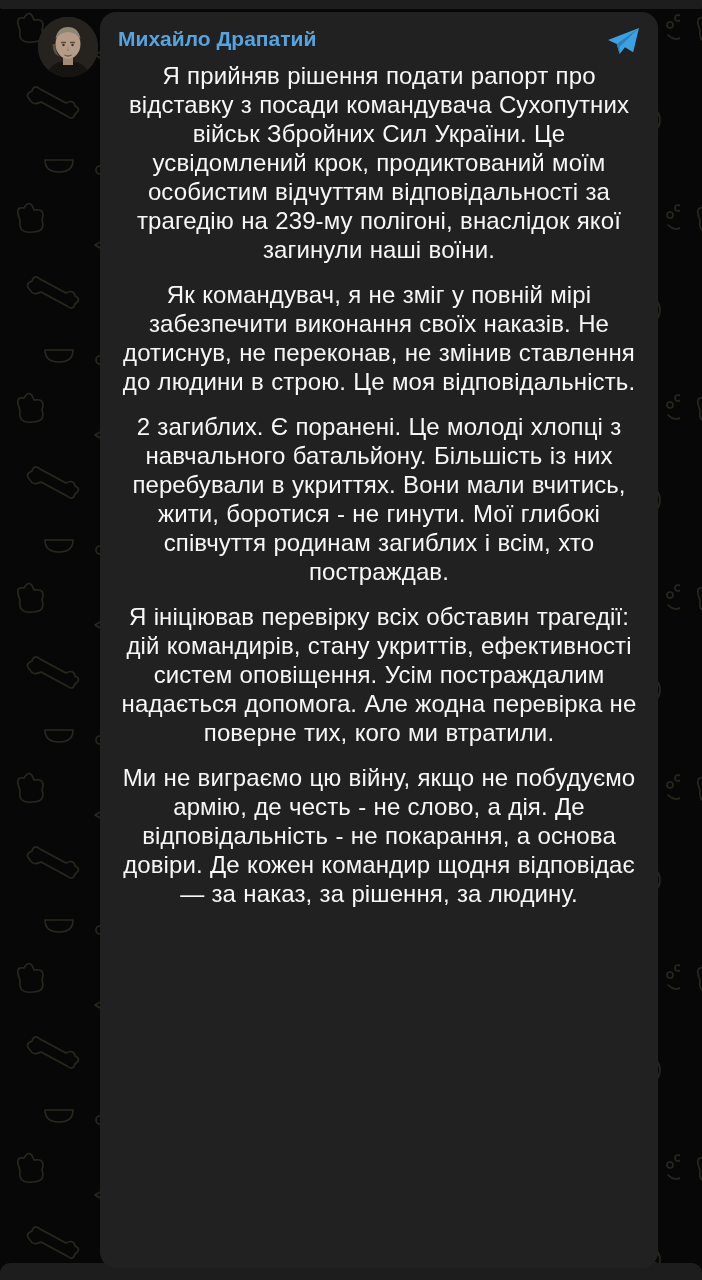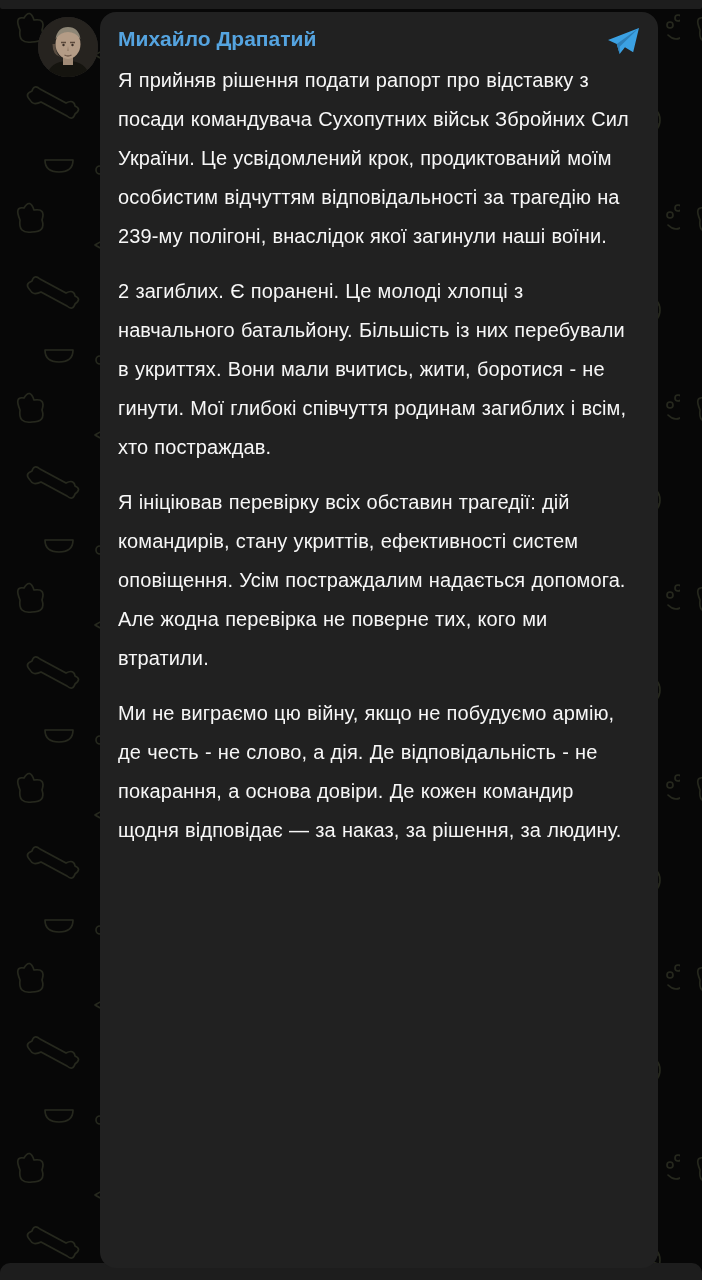--- a/index.html
+++ b/index.html
@@ -58,25 +58,26 @@
     line-height: 26px;
     display: inline-block;
     cursor: pointer;
   }
   .plane-icon {
     position: absolute; right: 0; top: 1px;
     width: 33px; height: 29px;
   }
   .msg-p {
     color: #f7f7f7;
-    font-size: 20px;
-    line-height: 39px;
+    font-size: 24px;
+    line-height: 29px;
     margin-bottom: 16px;
     letter-spacing: 0.1px;
     word-spacing: 0.5px;
+    text-align: center;
   }
 </style>
 </head>
 <body>
 
 <div class="screen">
 
   <svg class="doodle-bg" width="702" height="1280" xmlns="http://www.w3.org/2000/svg">
     <defs>
       <pattern id="doodles" width="170" height="190" patternUnits="userSpaceOnUse">
@@ -137,20 +138,21 @@
     <div class="bubble">
       <div class="bubble-header">
         <span class="sender-name">Михайло Драпатий</span>
         <svg class="plane-icon" viewBox="0 0 34 30" xmlns="http://www.w3.org/2000/svg">
           <path d="M33 1 L1 13.5 L10 17.5 L13 28 L18.5 21 L27 26 Z" fill="#3ba1e3"></path>
           <path d="M10 17.5 L33 1 L13 20.5 L13 28 Z" fill="#2d7fb8"></path>
         </svg>
       </div>
       <div>
           <p class="msg-p">Я прийняв рішення подати рапорт про відставку з посади командувача Сухопутних військ Збройних Сил України. Це усвідомлений крок, продиктований моїм особистим відчуттям відповідальності за трагедію на 239-му полігоні, внаслідок якої загинули наші воїни.</p>
+          <p class="msg-p">Як командувач, я не зміг у повній мірі забезпечити виконання своїх наказів. Не дотиснув, не переконав, не змінив ставлення до людини в строю. Це моя відповідальність.</p>
           <p class="msg-p">2 загиблих. Є поранені. Це молоді хлопці з навчального батальйону. Більшість із них перебували в укриттях. Вони мали вчитись, жити, боротися - не гинути. Мої глибокі співчуття родинам загиблих і всім, хто постраждав.</p>
           <p class="msg-p">Я ініціював перевірку всіх обставин трагедії: дій командирів, стану укриттів, ефективності систем оповіщення. Усім постраждалим надається допомога. Але жодна перевірка не поверне тих, кого ми втратили.</p>
           <p class="msg-p">Ми не виграємо цю війну, якщо не побудуємо армію, де честь - не слово, а дія. Де відповідальність - не покарання, а основа довіри. Де кожен командир щодня відповідає — за наказ, за рішення, за людину.</p>
         </div>
     </div>
 
   </div>
 </div>
 
 </body></html>

